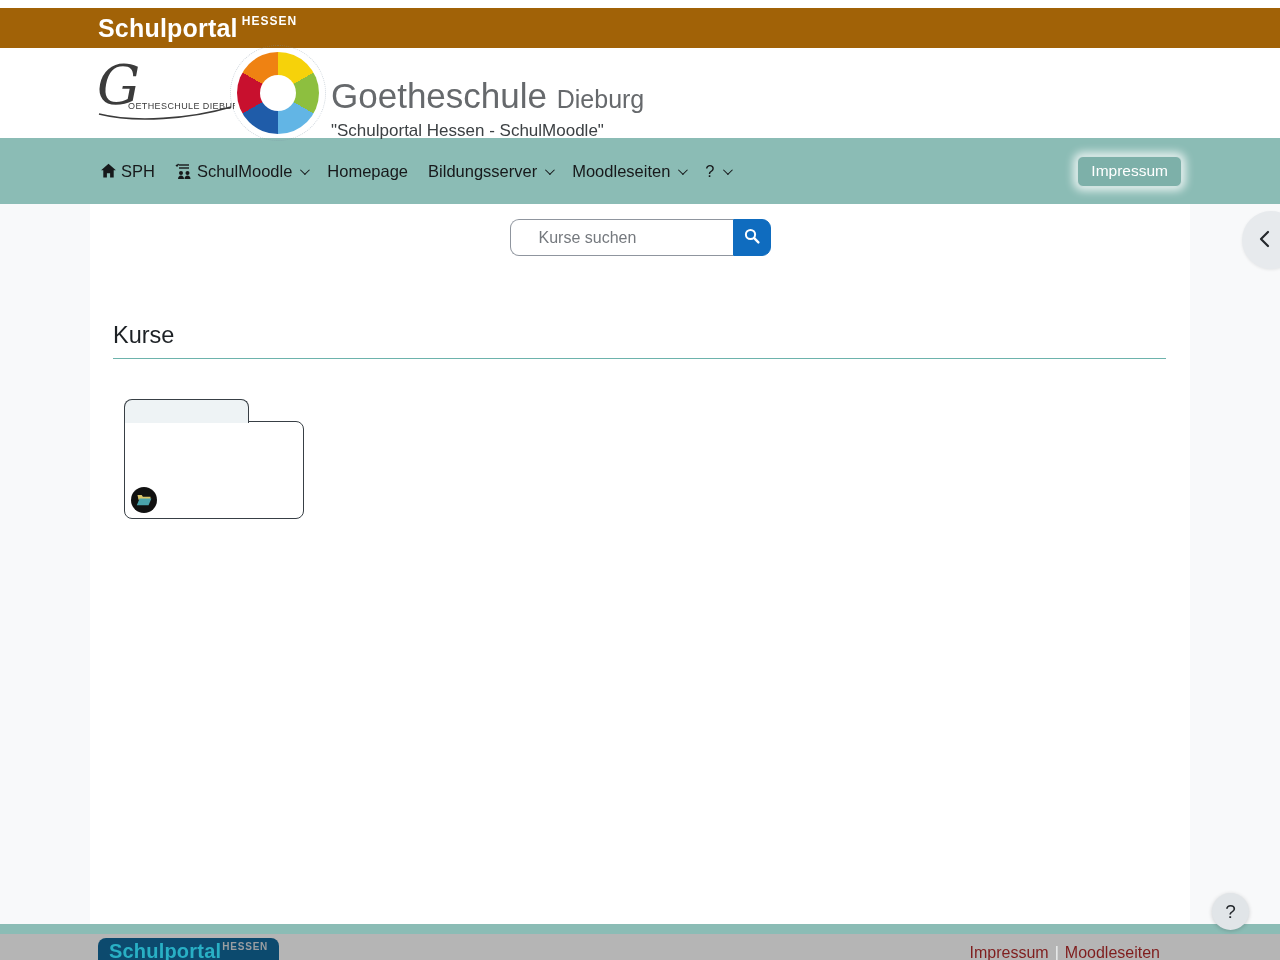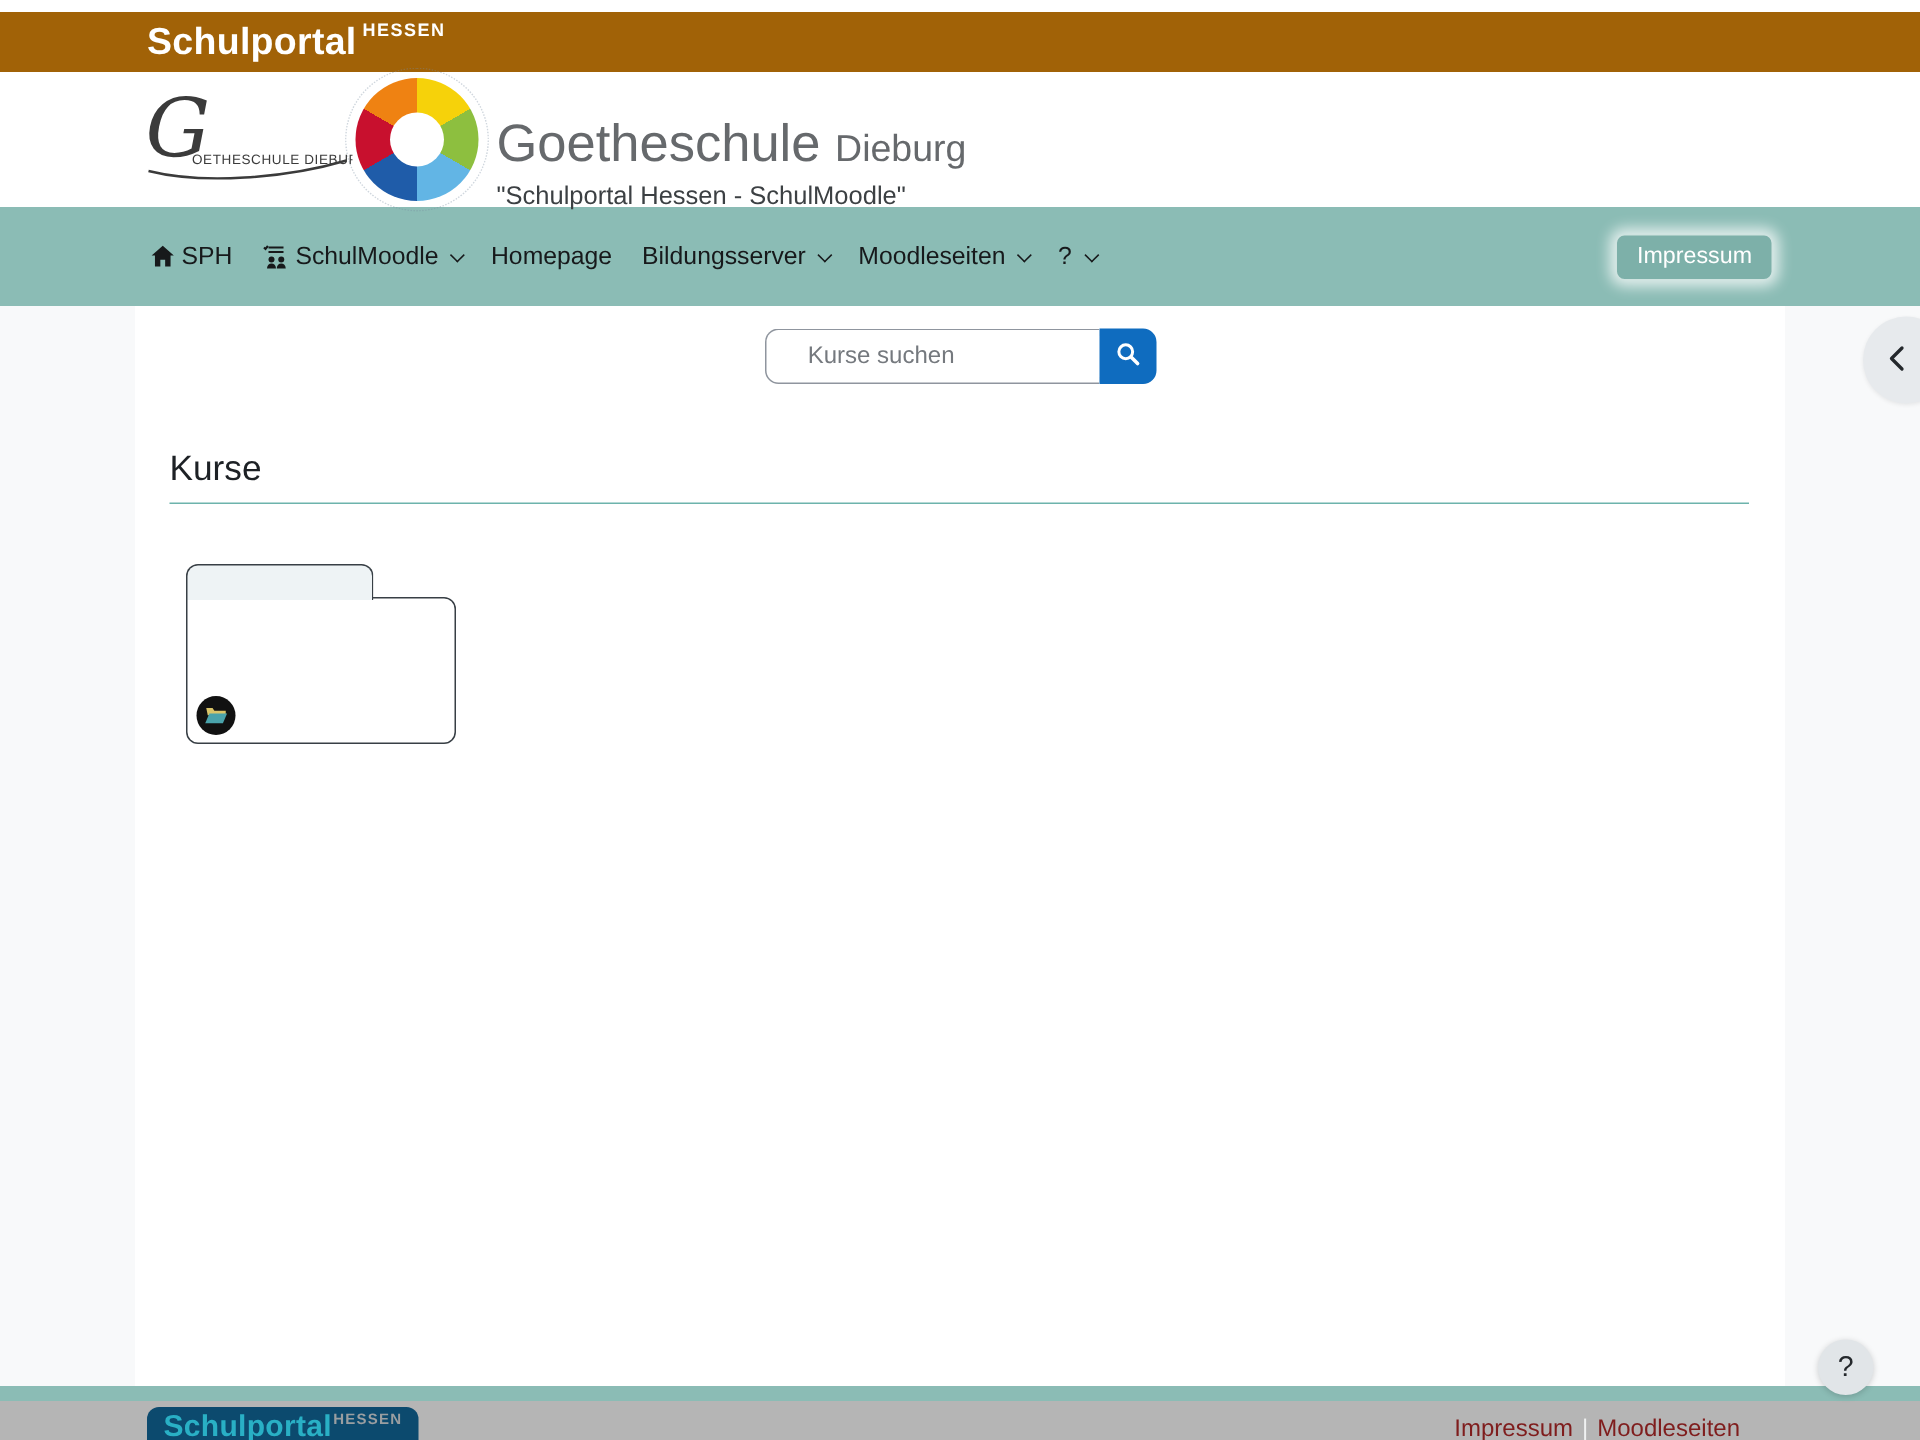--- a/index.html
+++ b/index.html
@@ -173,21 +173,21 @@
     background: #0f6cbf;
     border: 1px solid #0f6cbf;
     border-radius: 0 9px 9px 0;
     cursor: pointer;
     display: flex;
     align-items: center;
     justify-content: center;
   }
 
   .page-title {
-    margin: 43px 0 0 23px;
+    margin: 66px 0 0 23px;
     font-size: 23.5px;
     font-weight: 400;
     color: #1d2125;
   }
   .title-rule {
     border: none;
     border-top: 1px solid #6db3ac;
     margin: 9px 24px 0 23px;
   }
 

